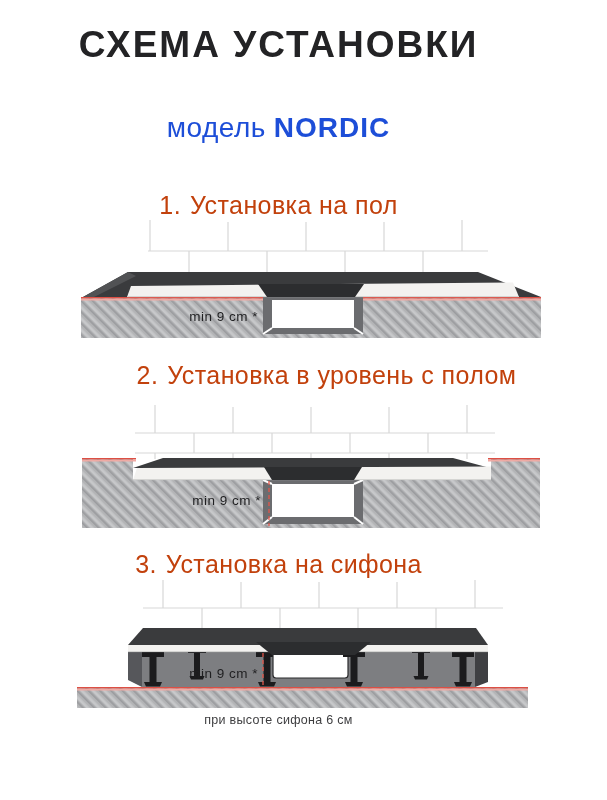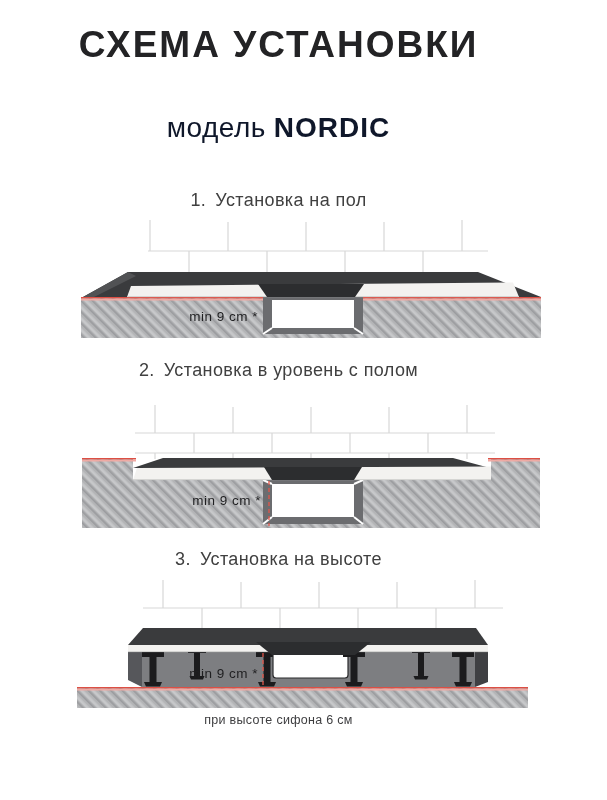--- a/index.html
+++ b/index.html
@@ -1,27 +1,27 @@
 <!DOCTYPE html>
 <html><head>
 <meta charset="utf-8">
 <style>
   html,body{margin:0;padding:0;background:#fff;}
   .page{position:relative;width:557px;height:800px;background:#ffffff;overflow:hidden;
         font-family:"Liberation Sans", sans-serif;}
   .title{position:absolute;top:24px;left:0;width:100%;text-align:center;
          font-size:37px;font-weight:bold;letter-spacing:2px;color:#232325;margin:0;}
   .subtitle{position:absolute;top:112px;left:0;width:100%;text-align:center;
-            font-size:28px;color:#0f172a;letter-spacing:0.5px;}
+            font-size:28px;color:#1d4ed8;letter-spacing:0.5px;}
   .subtitle .model-name{font-weight:bold;letter-spacing:1px;margin-left:8px;}
   .section-heading{position:absolute;left:0;width:100%;text-align:center;
-                   font-size:18px;color:#404040;letter-spacing:0.4px;line-height:1.22;}
+                   font-size:25px;color:#c2410c;letter-spacing:0.4px;line-height:1.22;}
   .section-heading .num{margin-right:9px;}
   .h1pos{top:190px;}
-  .h2pos{top:360px;}
+  .h2pos{top:360px;margin-left:48px;}
   .h3pos{top:549px;}
   .sub-line{display:block;}
   .diagram{position:absolute;left:58px;width:490px;}
   .d1{top:218px;height:122px;}
   .d2{top:405px;height:125px;}
   .d3{top:578px;height:130px;}
   .footnote{position:absolute;top:713px;left:0;width:100%;text-align:center;
             font-size:12.5px;color:#3e3e40;letter-spacing:0.3px;}
   .grout{stroke:#d7d7d7;stroke-width:1.2;fill:none;}
   .depth-text{font-family:"Liberation Sans", sans-serif;font-size:13.5px;fill:#1f1f21;letter-spacing:0.5px;}
@@ -139,21 +139,21 @@
       <polygon points="105,53 395,53 432,63 75,63" fill="#3a3b3d"></polygon>
       <polygon points="79,63 433,61.5 433,75 75,75" fill="#f3f2f0"></polygon>
       <line x1="75" y1="74.6" x2="433" y2="74.6" stroke="#d2d2d0" stroke-width="1"></line>
       <polygon points="206,62 304,62 296,75 214,75" fill="#2c2d2f"></polygon>
     </g>
     <line class="dash" x1="211" y1="76" x2="211" y2="121"></line>
     <text class="depth-text" x="203" y="100" text-anchor="end">min 9 cm *</text>
   </svg>
 
   <div class="section-heading h3pos">
-    <span class="num">3.</span><span>Установка на высоте</span>
+    <span class="num">3.</span><span>Установка на сифона</span>
   </div>
 
   <svg class="diagram d3" viewBox="0 0 490 130">
     <g>
       <line class="grout" x1="85" y1="30" x2="445" y2="30"></line>
       <line class="grout" x1="105" y1="2" x2="105" y2="30"></line>
       <line class="grout" x1="183" y1="4" x2="183" y2="30"></line>
       <line class="grout" x1="261" y1="4" x2="261" y2="30"></line>
       <line class="grout" x1="339" y1="4" x2="339" y2="30"></line>
       <line class="grout" x1="417" y1="2" x2="417" y2="30"></line>

